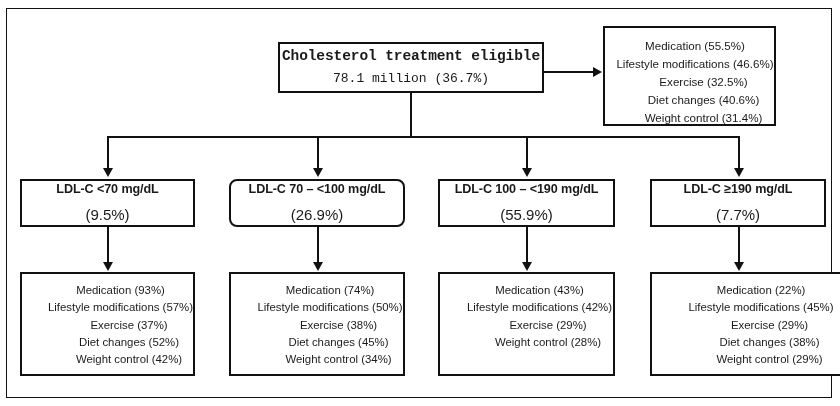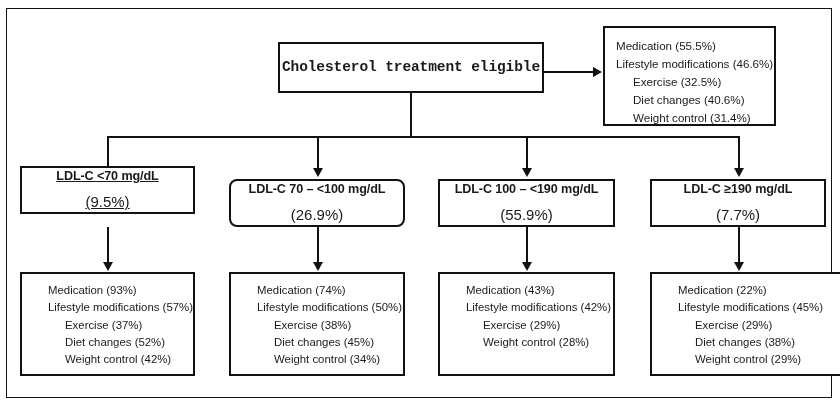--- a/index.html
+++ b/index.html
@@ -24,20 +24,21 @@
     width: 826px;
     height: 390px;
     border: 1.5px solid #111111;
     box-sizing: border-box;
   }
   .node {
     position: absolute;
     border: 2px solid #111111;
     background: #ffffff;
     box-sizing: border-box;
+    text-align: center;
   }
   .node-center {
     display: flex;
     flex-direction: column;
     align-items: center;
     justify-content: center;
     text-align: center;
   }
   .title-main {
     font-weight: bold;
@@ -103,20 +104,21 @@
 </style>
 </head>
 <body>
 
 <div id="figure">
 
   <div class="outer-frame"></div>
 
   <div class="node node-center" style="left:278px; top:42px; width:266px; height:51px;font-family:Liberation Mono, monospace;">
     <div class="title-main">Cholesterol treatment eligible</div>
+    <div class="sub-main">78.1 million (36.7%)</div>
   </div>
 
   <div class="node" style="left:603px; top:26px; width:173px; height:100px;">
     <div class="detail-list">
       <div class="detail-row">Medication (55.5%)</div>
       <div class="detail-row">Lifestyle modifications (46.6%)</div>
       <div class="detail-row indent">Exercise (32.5%)</div>
       <div class="detail-row indent">Diet changes (40.6%)</div>
       <div class="detail-row indent">Weight control (31.4%)</div>
     </div>
@@ -133,21 +135,21 @@
 
   <div class="vline" style="left:317px; top:136px; height:34px;"></div>
   <div class="arrowhead-down" style="left:313px; top:168px;"></div>
 
   <div class="vline" style="left:526px; top:136px; height:34px;"></div>
   <div class="arrowhead-down" style="left:522px; top:168px;"></div>
 
   <div class="vline" style="left:738px; top:136px; height:34px;"></div>
   <div class="arrowhead-down" style="left:734px; top:168px;"></div>
 
-  <div class="node node-center" style="left:20px; top:166px; width:175px; height:48px;text-decoration:underline;">
+  <div class="node node-center" style="left:20px; top:179px; width:175px; height:48px;">
     <div class="title-ldl">LDL-C &lt;70 mg/dL</div>
     <div class="sub-ldl">(9.5%)</div>
   </div>
   <div class="node node-center" style="left:229px; top:179px; width:176px; height:48px;border-radius:8px;">
     <div class="title-ldl">LDL-C 70 – &lt;100 mg/dL</div>
     <div class="sub-ldl">(26.9%)</div>
   </div>
   <div class="node node-center" style="left:438px; top:179px; width:177px; height:48px;">
     <div class="title-ldl">LDL-C 100 – &lt;190 mg/dL</div>
     <div class="sub-ldl">(55.9%)</div>

